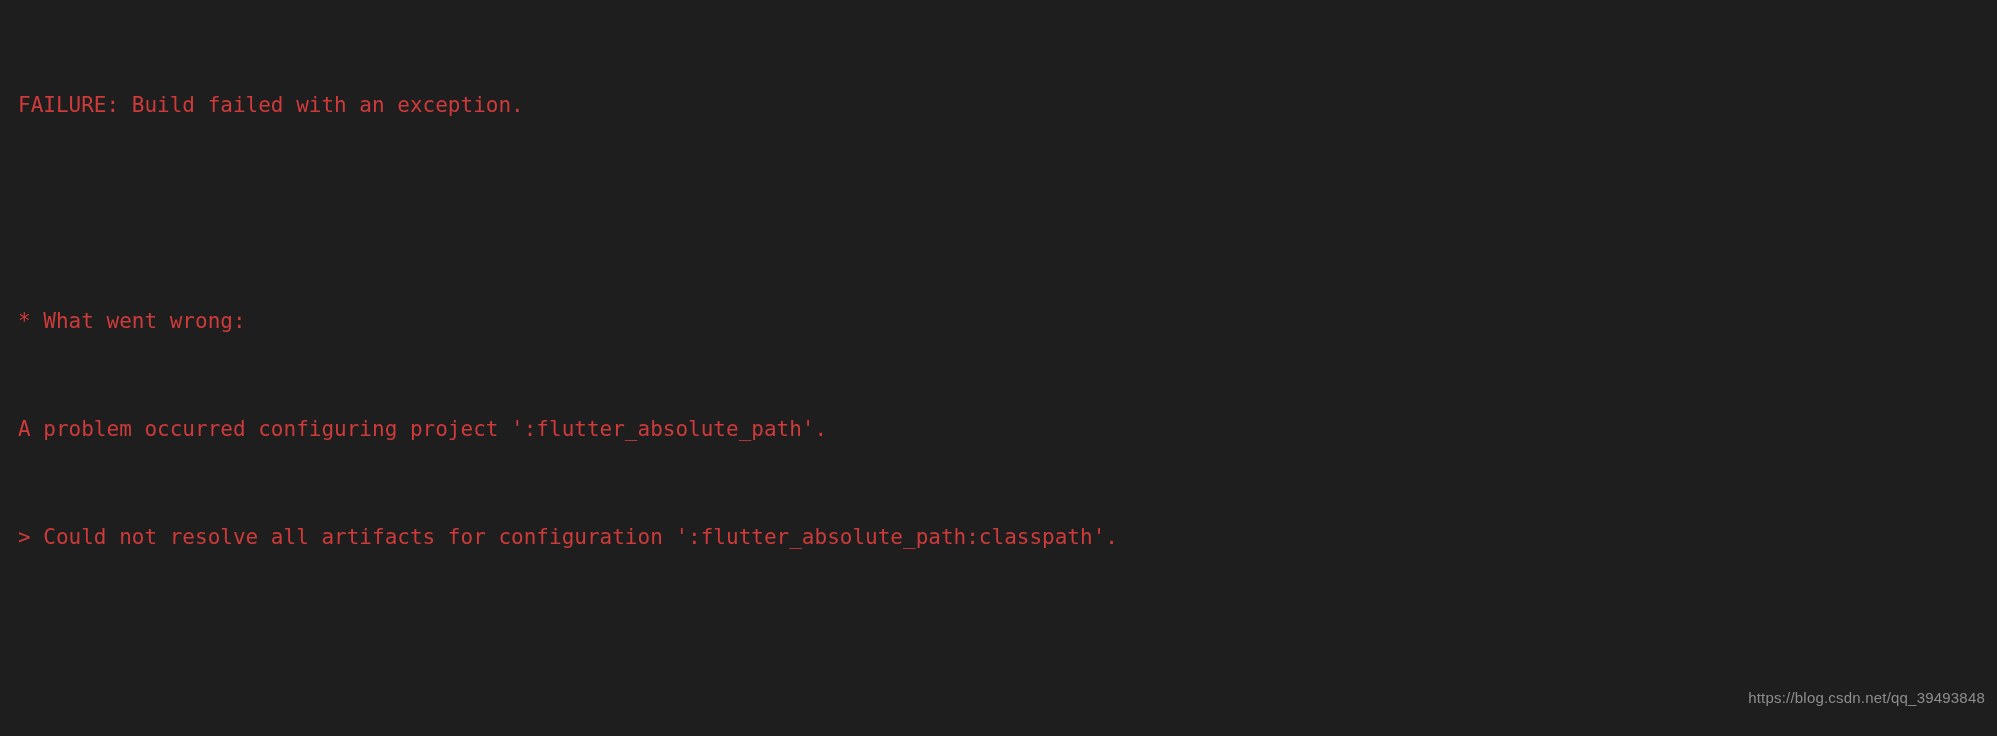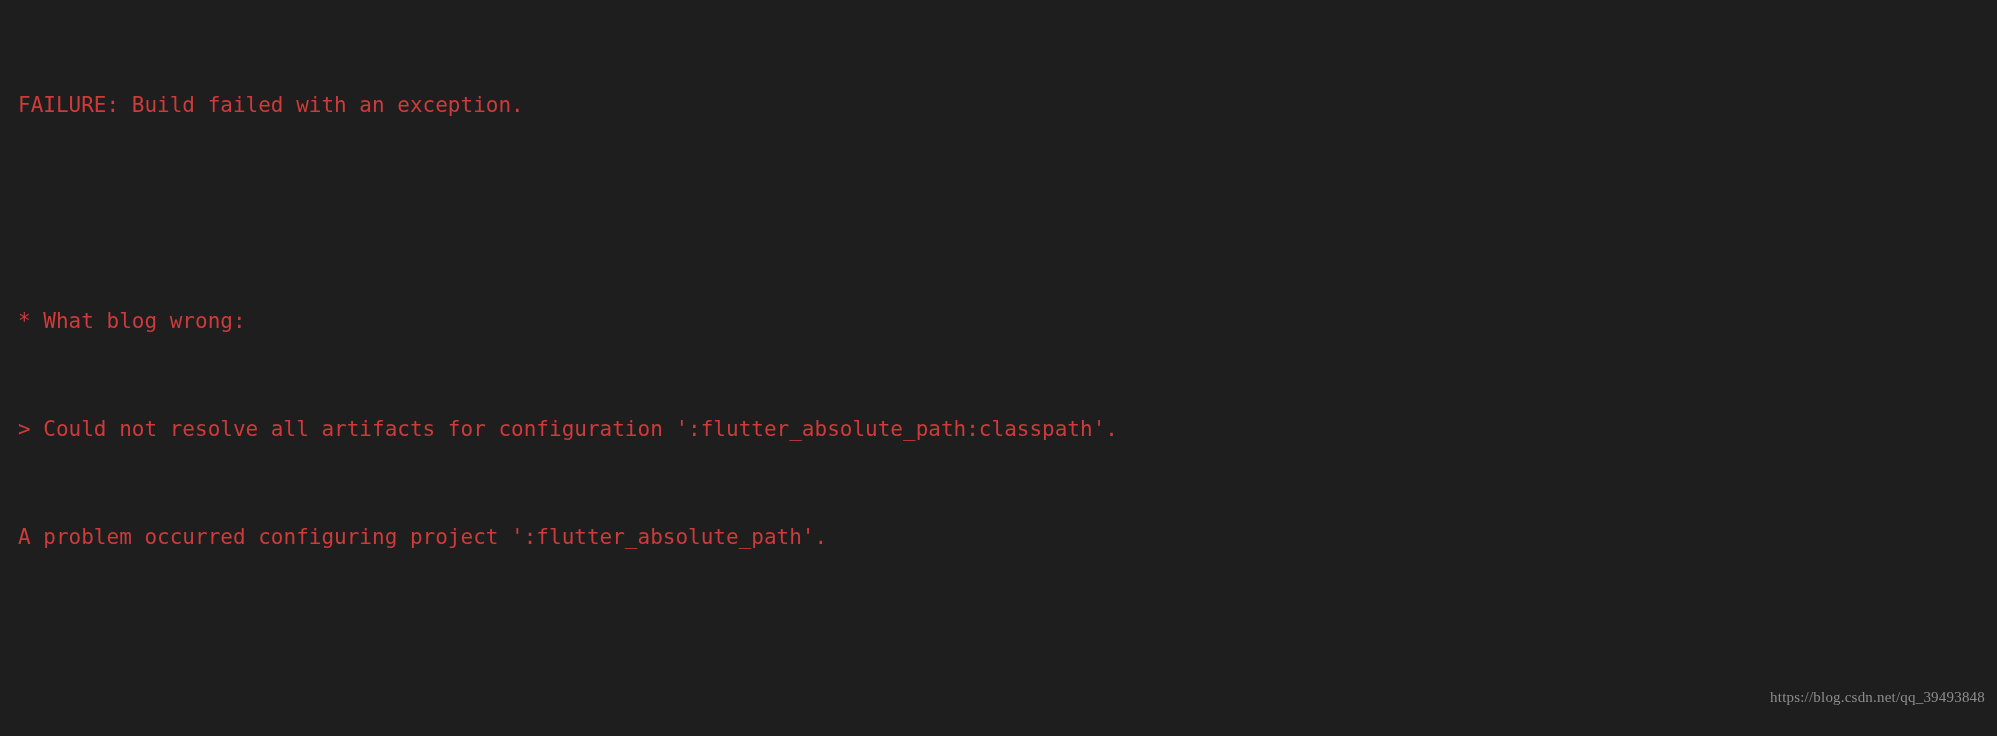--- a/index.html
+++ b/index.html
@@ -33,44 +33,44 @@
     min-height: 27px;
     color: #cf3a3a;
   }
   .line.blank {
     min-height: 27px;
   }
   #watermark {
     position: absolute;
     right: 12px;
     bottom: 6px;
-    font-family: Liberation Serif, serif;
+    font-family: Liberation Sans, sans-serif;
     font-size: 15px;
     color: #8d8d8d;
     letter-spacing: 0.2px;
     white-space: pre;
     margin-top: 36px;
   }
 </style>
 </head>
 <body>
 
 <div id="console">
 
   <div id="log">
 
     <div class="line">FAILURE: Build failed with an exception.</div>
 
     <div class="line blank"></div>
 
-    <div class="line">* What blog wrong:</div>
+    <div class="line">* What went wrong:</div>
+
+    <div class="line">A problem occurred configuring project ':flutter_absolute_path'.</div>
 
     <div class="line">&gt; Could not resolve all artifacts for configuration ':flutter_absolute_path:classpath'.</div>
-
-    <div class="line">A problem occurred configuring project ':flutter_absolute_path'.</div>
 
 
     
 
     
 
     
 
     
 

